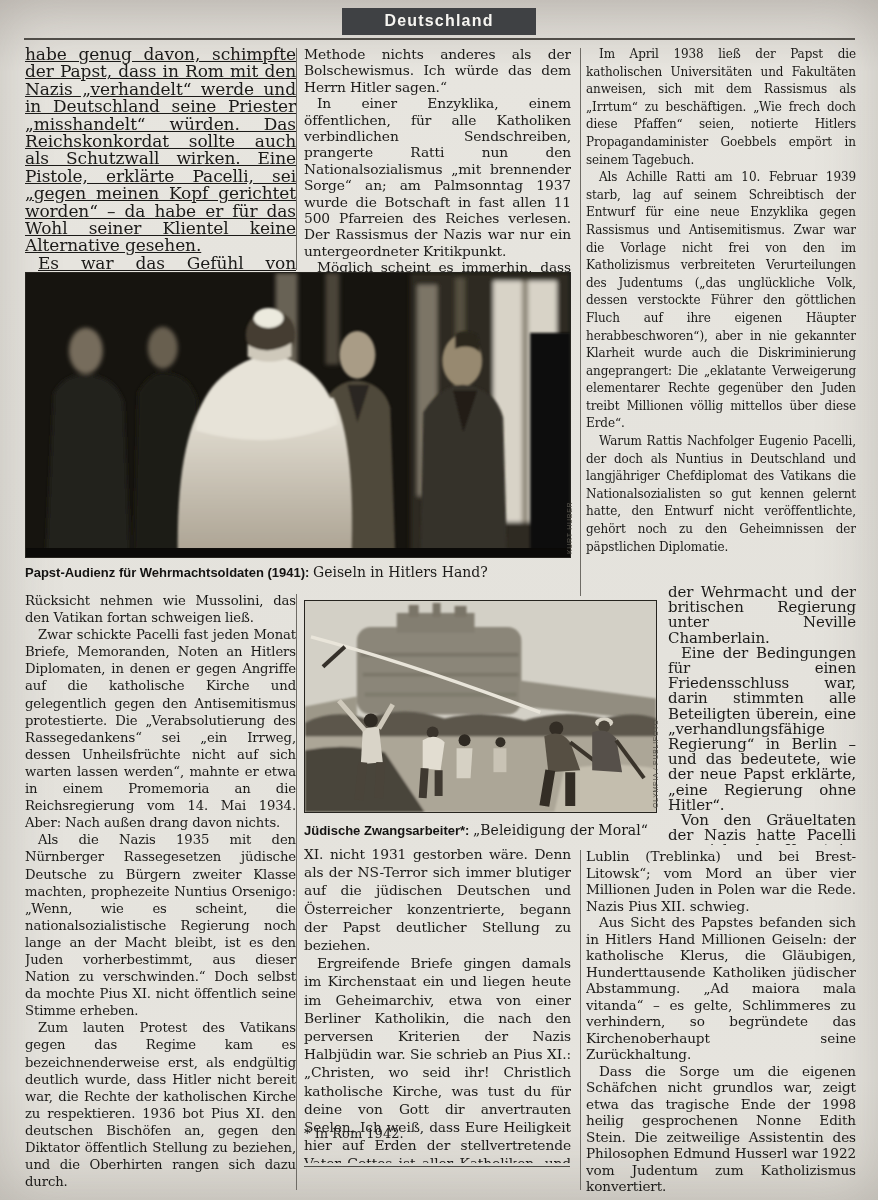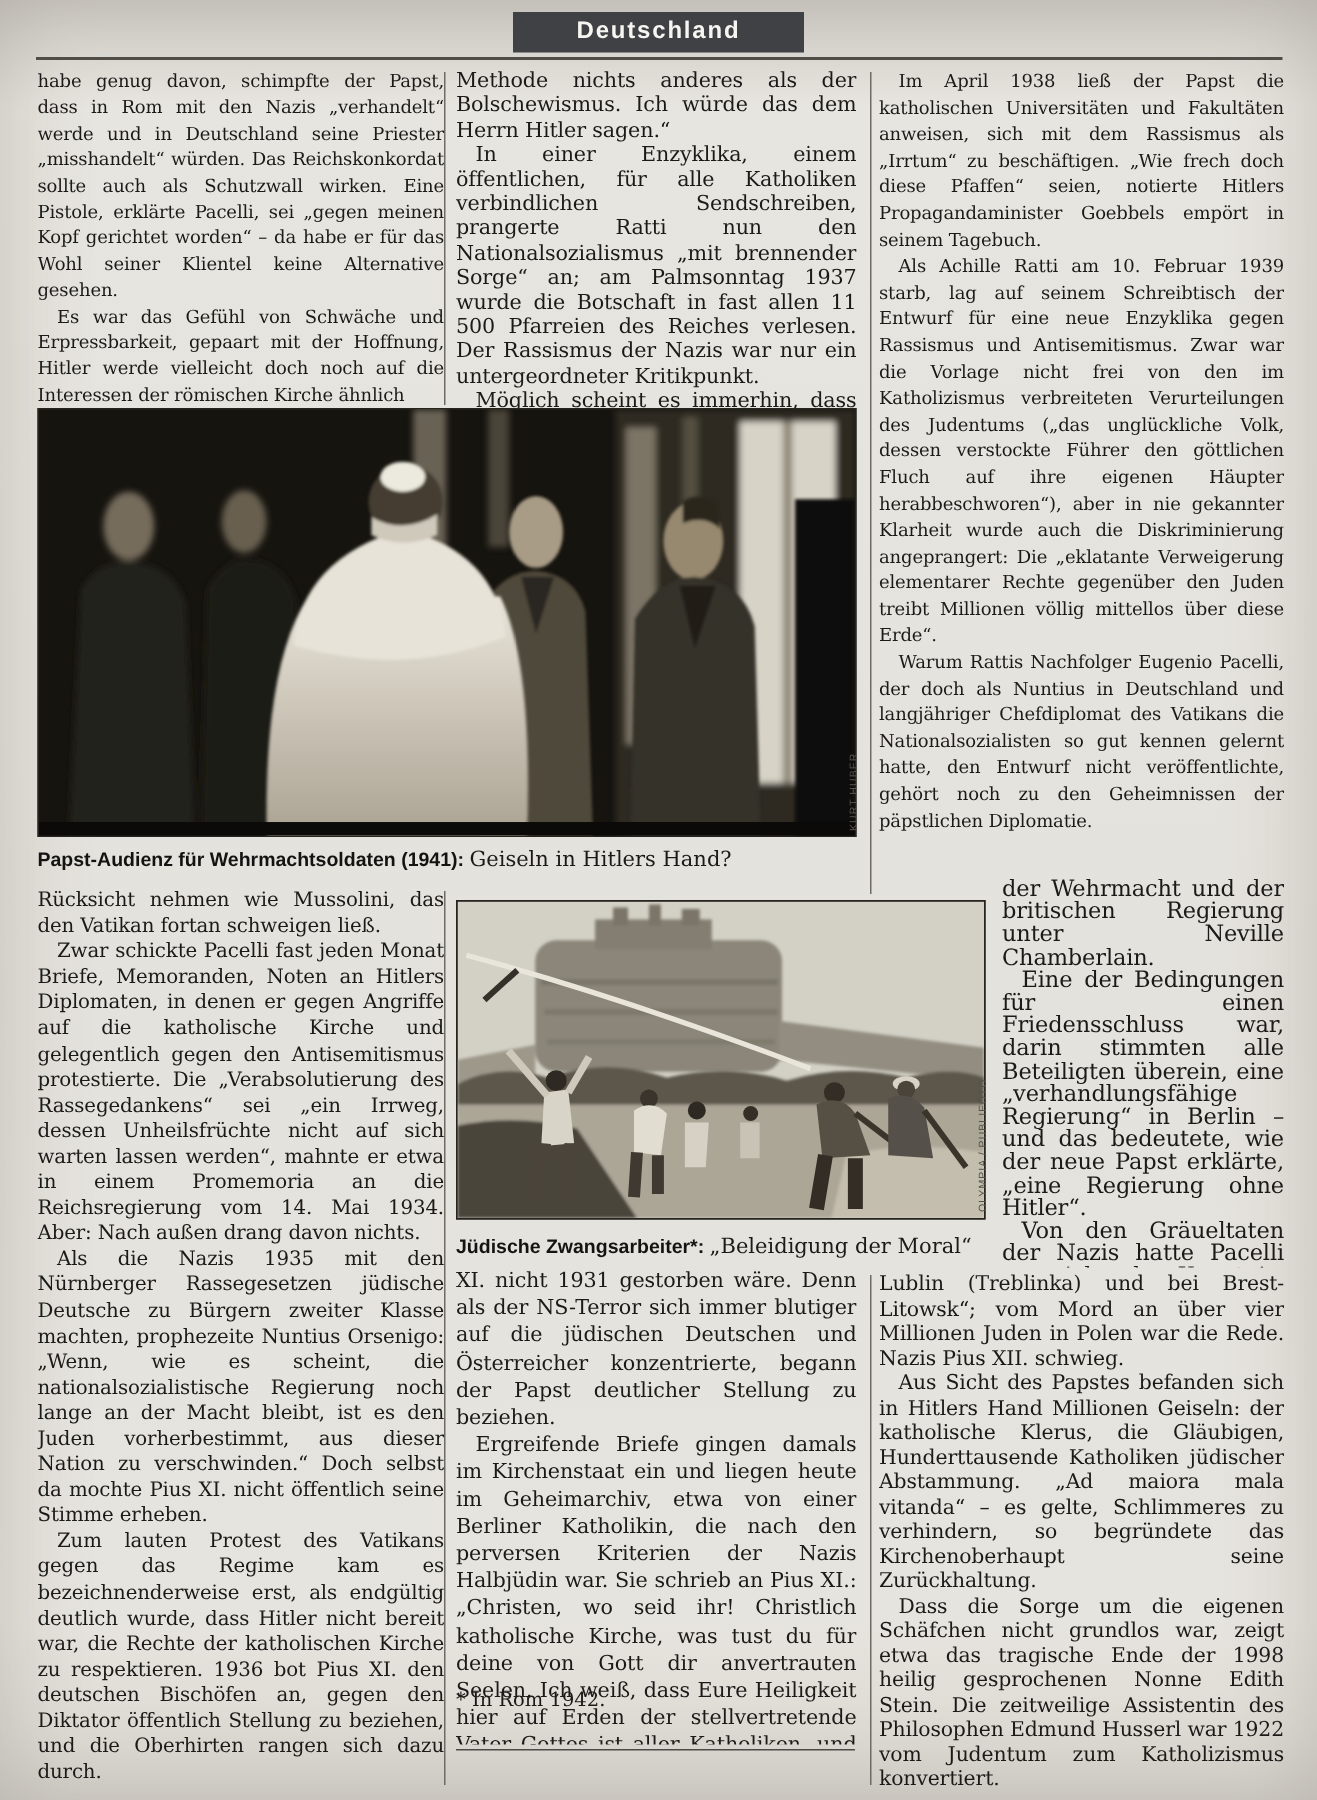--- a/index.html
+++ b/index.html
@@ -17,21 +17,21 @@
   }
   .top-rule{position:absolute;top:38px;left:24px;width:831px;height:0;border-top:2px solid #504d48;}
   .vrule{position:absolute;width:1px;background:#6e6b65;}
   .r1a{left:296px;top:48px;height:222px;}
   .r1b{left:296px;top:594px;height:596px;}
   .r2a{left:580px;top:48px;height:548px;}
   .r2b{left:580px;top:850px;height:340px;}
   .col{position:absolute;text-align:justify;overflow:hidden;letter-spacing:-0.1px;}
   .col p{margin:0;}
   .col p.ind{text-indent:13px;}
-  .b-c1t{left:25px;top:46px;width:271px;height:227px;line-height:17.4px;font-size:12px;}
+  .b-c1t{left:25px;top:46px;width:271px;height:227px;line-height:17.4px;font-size:17px;text-decoration:underline;}
   .b-c2t{left:304px;top:46px;width:267px;height:227px;line-height:16.4px;font-size:13.8px;}
   .b-c1b{left:25px;top:592px;width:271px;height:600px;line-height:17.1px;font-size:13.2px;}
   .b-c2b{left:304px;top:845px;width:267px;height:318px;line-height:18.2px;font-size:13.8px;}
   .b-c3t{left:586px;top:46px;width:270px;height:537px;line-height:17.6px;font-size:12px;}
   .b-c3n{left:668px;top:585px;width:188px;height:260px;line-height:15.2px;font-size:15px;}
   .b-c3b{left:586px;top:848px;width:270px;height:348px;line-height:16.5px;font-size:13.6px;}
   .photo{position:absolute;border:1px solid #26241f;background:#17150f;}
   .photo svg{display:block;width:100%;height:100%;}
   .ph1{left:25px;top:272px;width:544px;height:284px;}
   .ph2{left:304px;top:600px;width:351px;height:211px;}

